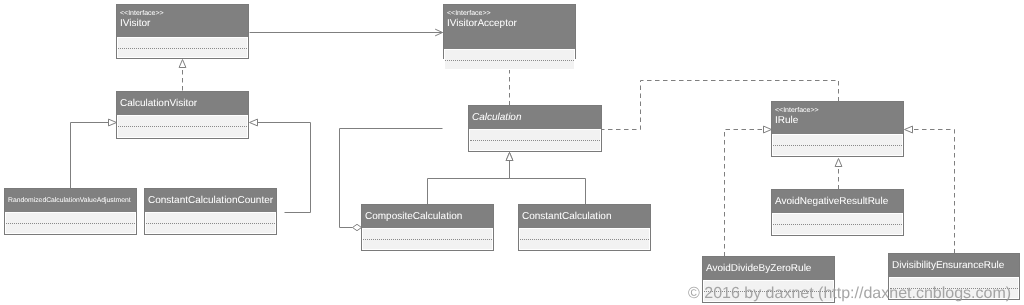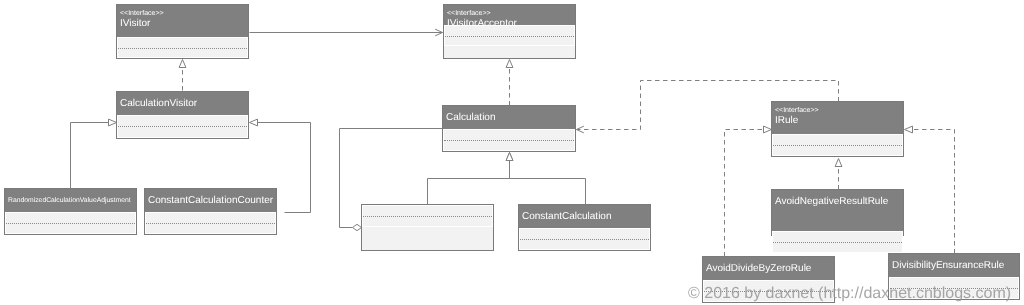--- a/index.html
+++ b/index.html
@@ -76,37 +76,37 @@
       <div class="node iface" style="left: 116px; top: 4px; width: 133px; height: 55px;">
         <div class="hdr" style="height:32px">
           <div class="stereo">&lt;&lt;Interface&gt;&gt;</div>
           <div class="nm">IVisitor</div>
         </div>
         <div class="body" style="height:21px">
           <div class="sep"></div>
         </div>
       </div>
       <div class="node iface" style="left: 443px; top: 4px; width: 133px; height: 55px;">
-        <div class="hdr" style="height:20px">
+        <div class="hdr" style="height:44px">
           <div class="stereo">&lt;&lt;Interface&gt;&gt;</div>
           <div class="nm">IVisitorAcceptor</div>
         </div>
         <div class="body" style="height:21px">
           <div class="sep"></div>
         </div>
       </div>
       <div class="node cls" style="left: 116px; top: 91px; width: 133px; height: 48px;">
         <div class="hdr" style="height:23px">
           <div class="nm">CalculationVisitor</div>
         </div>
         <div class="body" style="height:23px">
           <div class="sep"></div>
         </div>
       </div>
-      <div class="node cls" style="left: 442px; top: 105px; width: 134px; height: 47px;">
+      <div class="node cls" style="left: 468px; top: 105px; width: 134px; height: 47px; font-style: italic;">
         <div class="hdr" style="height:23px">
           <div class="nm">Calculation</div>
         </div>
         <div class="body" style="height:22px">
           <div class="sep"></div>
         </div>
       </div>
       <div class="node iface" style="left: 771px; top: 101px; width: 133px; height: 56px;">
         <div class="hdr" style="height:32px">
           <div class="stereo">&lt;&lt;Interface&gt;&gt;</div>
@@ -126,34 +126,37 @@
       </div>
       <div class="node cls" style="left: 144px; top: 188px; width: 133px; height: 47px;">
         <div class="hdr" style="height:23px">
           <div class="nm">ConstantCalculationCounter</div>
         </div>
         <div class="body" style="height:22px">
           <div class="sep"></div>
         </div>
       </div>
       <div class="node cls" style="left: 361px; top: 204px; width: 133px; height: 47px;">
+        <div class="hdr" style="height:23px">
+          <div class="nm">CompositeCalculation</div>
+        </div>
         <div class="body" style="height:22px">
           <div class="sep"></div>
         </div>
       </div>
       <div class="node cls" style="left: 518px; top: 204px; width: 133px; height: 47px;">
         <div class="hdr" style="height:23px">
           <div class="nm">ConstantCalculation</div>
         </div>
         <div class="body" style="height:22px">
           <div class="sep"></div>
         </div>
       </div>
       <div class="node cls" style="left: 771px; top: 189px; width: 133px; height: 47px;">
-        <div class="hdr" style="height:41px">
+        <div class="hdr" style="height:23px">
           <div class="nm">AvoidNegativeResultRule</div>
         </div>
         <div class="body" style="height:22px">
           <div class="sep"></div>
         </div>
       </div>
       <div class="node cls" style="left: 658px; top: 256px; width: 133px; height: 47px; margin-left: 44px;">
         <div class="hdr" style="height:23px">
           <div class="nm">AvoidDivideByZeroRule</div>
         </div>

